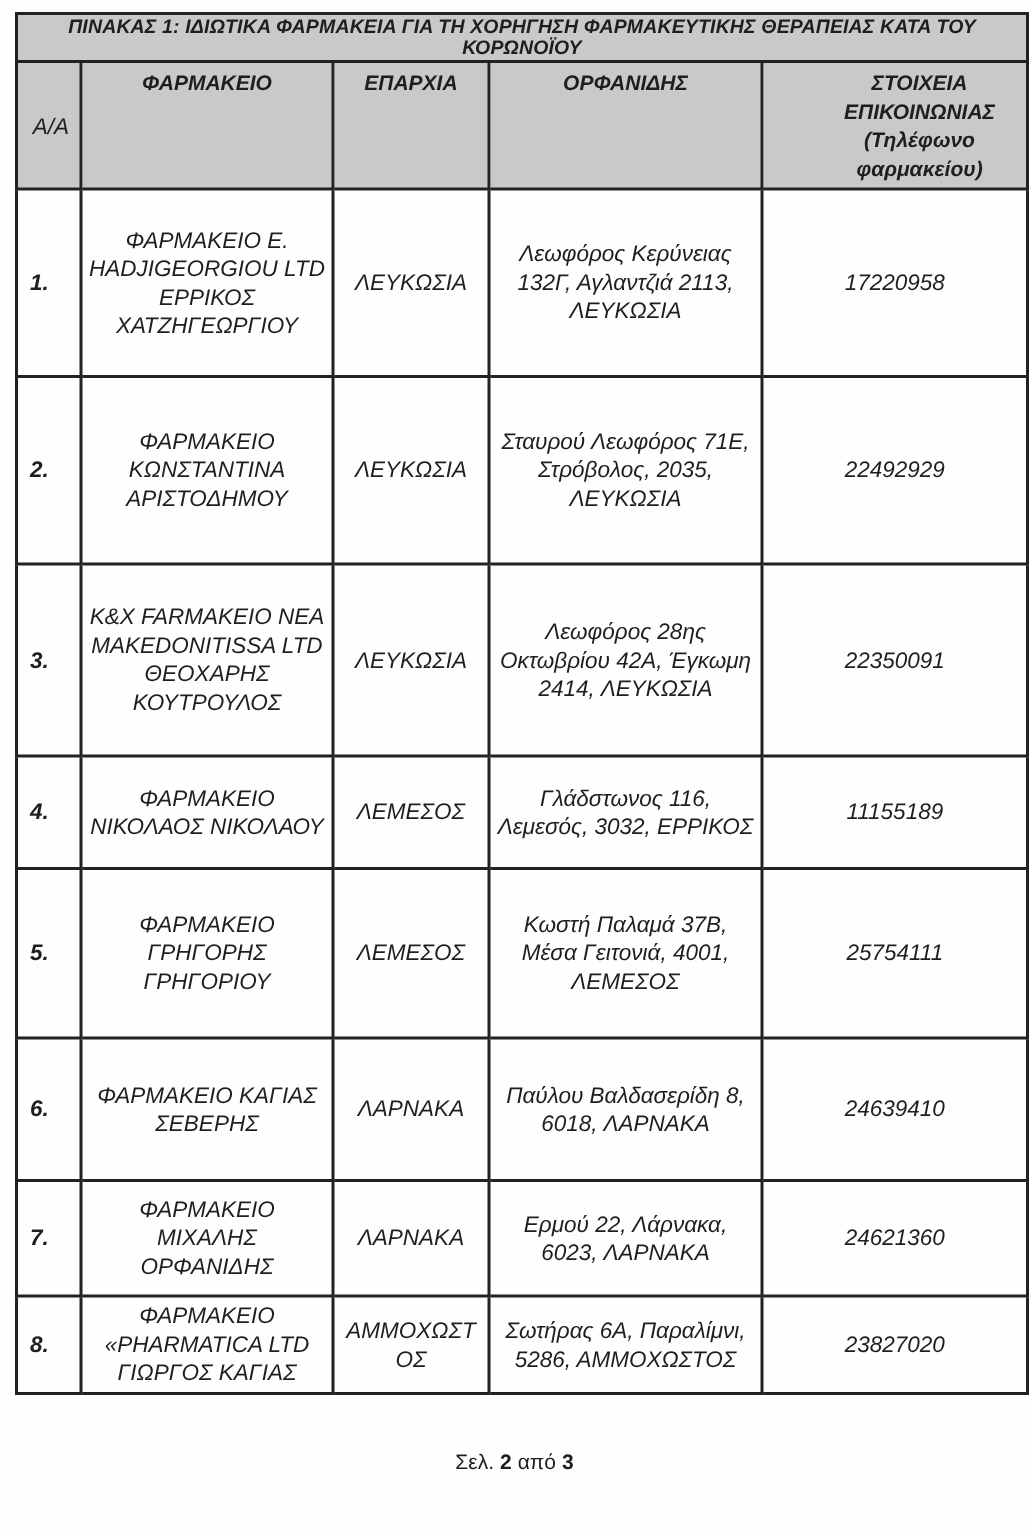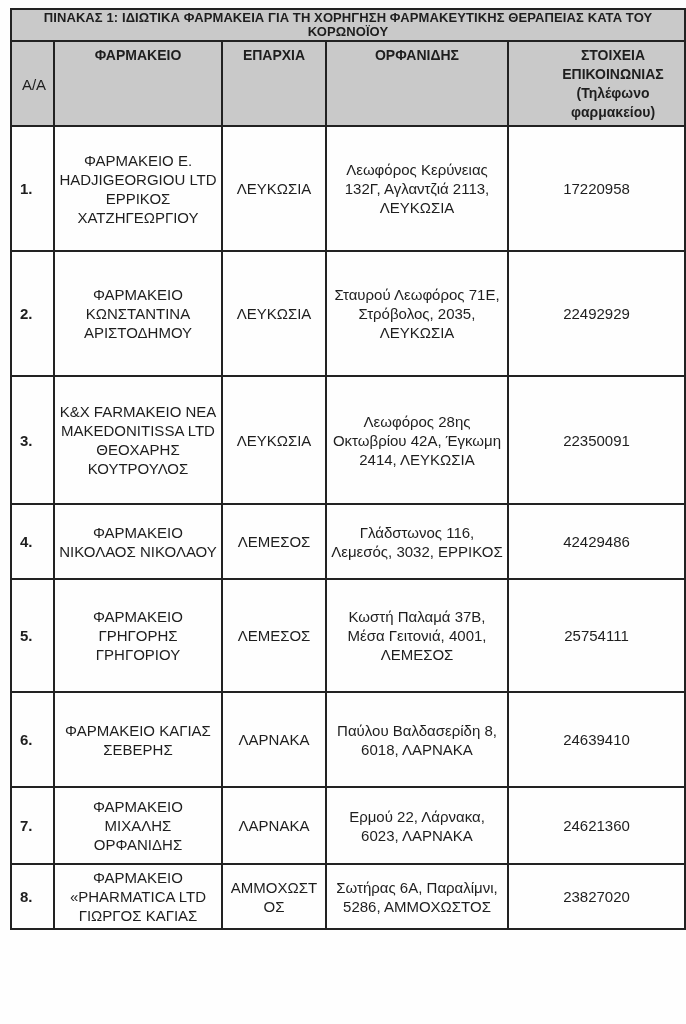--- a/index.html
+++ b/index.html
@@ -32,20 +32,21 @@
   .pharmacy-table th,
   .pharmacy-table td {
     border: 2px solid var(--border-color);
     font-size: 15px;
     line-height: 19px;
     font-weight: 400;
     text-align: center;
     vertical-align: middle;
     padding: 3px 4px;
     overflow: hidden;
+    font-style: italic;
   }
   
   .title-cell {
     background: var(--header-bg);
     font-weight: 700 !important;
     font-size: 13px !important;
     line-height: 14px !important;
     height: 28px;
     padding: 1px 6px !important;
     letter-spacing: 0.1px;
@@ -162,21 +163,21 @@
         <td>22350091</td>
       </tr>
 
       <tr class="h4">
         <td class="c-num">4.</td>
         <td class="pre">ΦΑΡΜΑΚΕΙΟ
 ΝΙΚΟΛΑΟΣ ΝΙΚΟΛΑΟΥ</td>
         <td class="c-epar">ΛΕΜΕΣΟΣ</td>
         <td class="pre">Γλάδστωνος 116,
 Λεμεσός, 3032, ΕΡΡΙΚΟΣ</td>
-        <td>42429486</td>
+        <td>11155189</td>
       </tr>
 
       <tr class="h5">
         <td class="c-num">5.</td>
         <td class="pre">ΦΑΡΜΑΚΕΙΟ
 ΓΡΗΓΟΡΗΣ ΓΡΗΓΟΡΙΟΥ</td>
         <td class="c-epar">ΛΕΜΕΣΟΣ</td>
         <td class="pre">Κωστή Παλαμά 37Β,
 Μέσα Γειτονιά, 4001,
 ΛΕΜΕΣΟΣ</td>
@@ -209,14 +210,17 @@
 «PHARMATICA LTD
 ΓΙΩΡΓΟΣ ΚΑΓΙΑΣ</td>
         <td class="c-epar">ΑΜΜΟΧΩΣΤΟΣ</td>
         <td class="pre">Σωτήρας 6Α, Παραλίμνι,
 5286, ΑΜΜΟΧΩΣΤΟΣ</td>
         <td>23827020</td>
       </tr>
     </tbody>
   </table>
 
+  <div class="footer">
+    <span>Σελ.</span><span class="b">2</span><span>από</span><span class="b">3</span>
+  </div>
 
 </div>
 
 </body></html>

